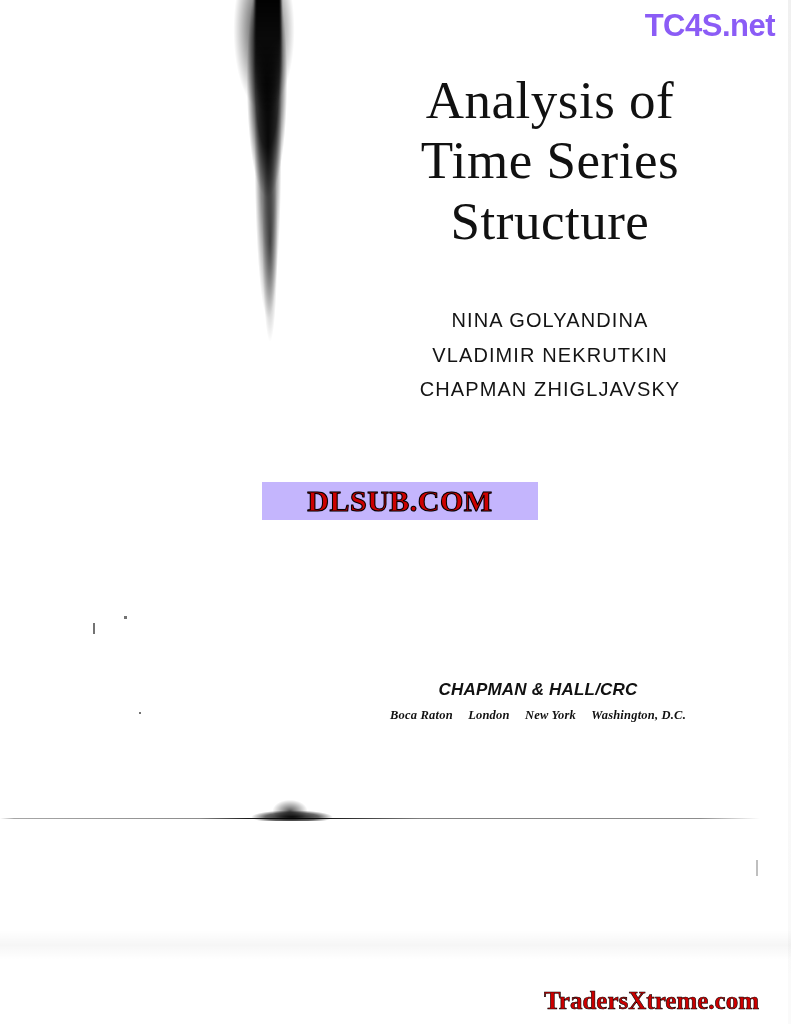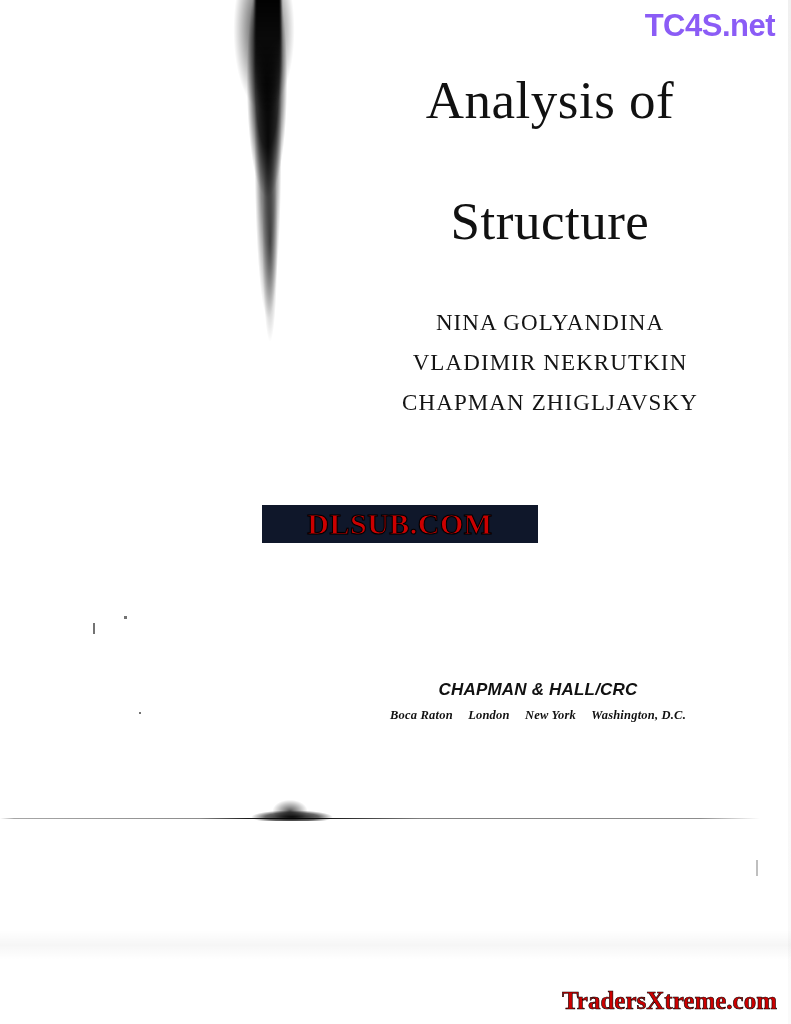--- a/index.html
+++ b/index.html
@@ -98,42 +98,42 @@
     font-family: "Liberation Sans", sans-serif;
     font-weight: bold;
     font-size: 31px;
     letter-spacing: -0.5px;
     color: #8b5cf6;
     text-shadow: 1px 1px 0 rgba(255,255,255,0.9);
   }
   .wm-center {
     position: absolute;
     left: 260px;
-    top: 503px;
+    top: 480px;
     width: 276px;
     height: 38px;
-    background: #0f172a;
+    background: #c4b5fd;
     border: 2px solid #ffffff;
     box-shadow: 0 0 0 1px rgba(255,255,255,1);
     display: flex;
     align-items: center;
     justify-content: center;
   }
   .wm-center span {
     font-family: "Liberation Serif", serif;
     font-weight: bold;
     font-size: 30px;
     letter-spacing: 0.5px;
     color: #cc0000;
     -webkit-text-stroke: 1px #000000;
     text-shadow: 0 0 1px #000;
   }
   .wm-bottomright {
     position: absolute;
-    right: 14px;
+    right: 32px;
     bottom: 9px;
     font-family: "Liberation Serif", serif;
     font-weight: bold;
     font-size: 25px;
     color: #cc0000;
     -webkit-text-stroke: 0.6px #000000;
   }
 
   
   .cover {
@@ -154,22 +154,22 @@
   }
   .book-subtitle {
     font-family: "Liberation Serif", serif;
     font-size: 24px;
     margin-top: 22px;
     letter-spacing: 0.2px;
     color: #111111;
   }
   .authors {
     margin-top: 52px;
-    font-family: Liberation Serif, serif;
-    font-size: 23px;
+    font-family: Liberation Sans, sans-serif;
+    font-size: 20px;
     letter-spacing: 1.1px;
     line-height: 1.73;
     color: #141414;
     text-align: center;
   }
   .publisher {
     position: absolute;
     left: 328px;
     top: 680px;
     width: 420px;
@@ -205,21 +205,21 @@
 <div class="scan-speck" style="left:124px; top:616px; width:3px; height:3px;"></div>
 <div class="scan-speck" style="left:93px; top:623px; width:2px; height:11px;"></div>
 <div class="scan-speck" style="left:139px; top:712px; width:2px; height:2px;"></div>
 <div class="scan-speck" style="left:756px; top:860px; width:2px; height:16px; background:rgba(0,0,0,0.25);"></div>
 
 <div class="wm-topright">TC4S.net</div>
 
 <div class="cover">
   <h1 class="book-title">
     <span>Analysis of</span><br>
-    <br>
+    <span>Time Series</span><br>
     <span>Structure</span>
   </h1>
   <div class="authors">
     <div>NINA GOLYANDINA</div>
     <div>VLADIMIR NEKRUTKIN</div>
     <div>CHAPMAN ZHIGLJAVSKY</div>
   </div>
 </div>
 
 <div class="wm-center">

